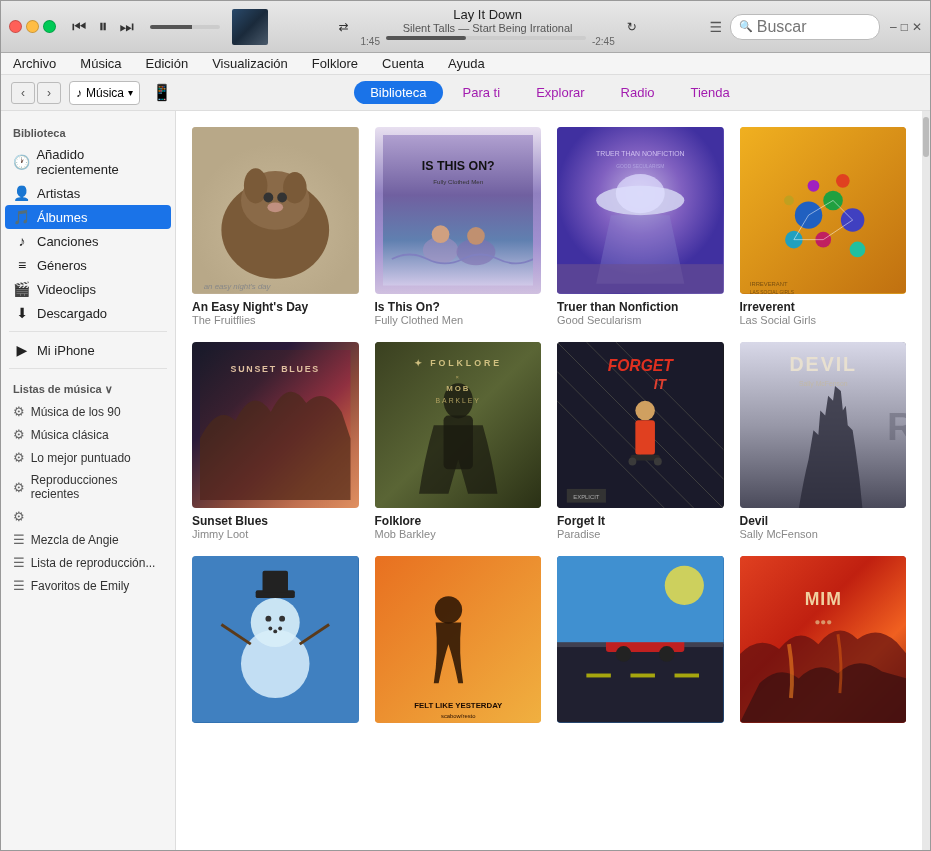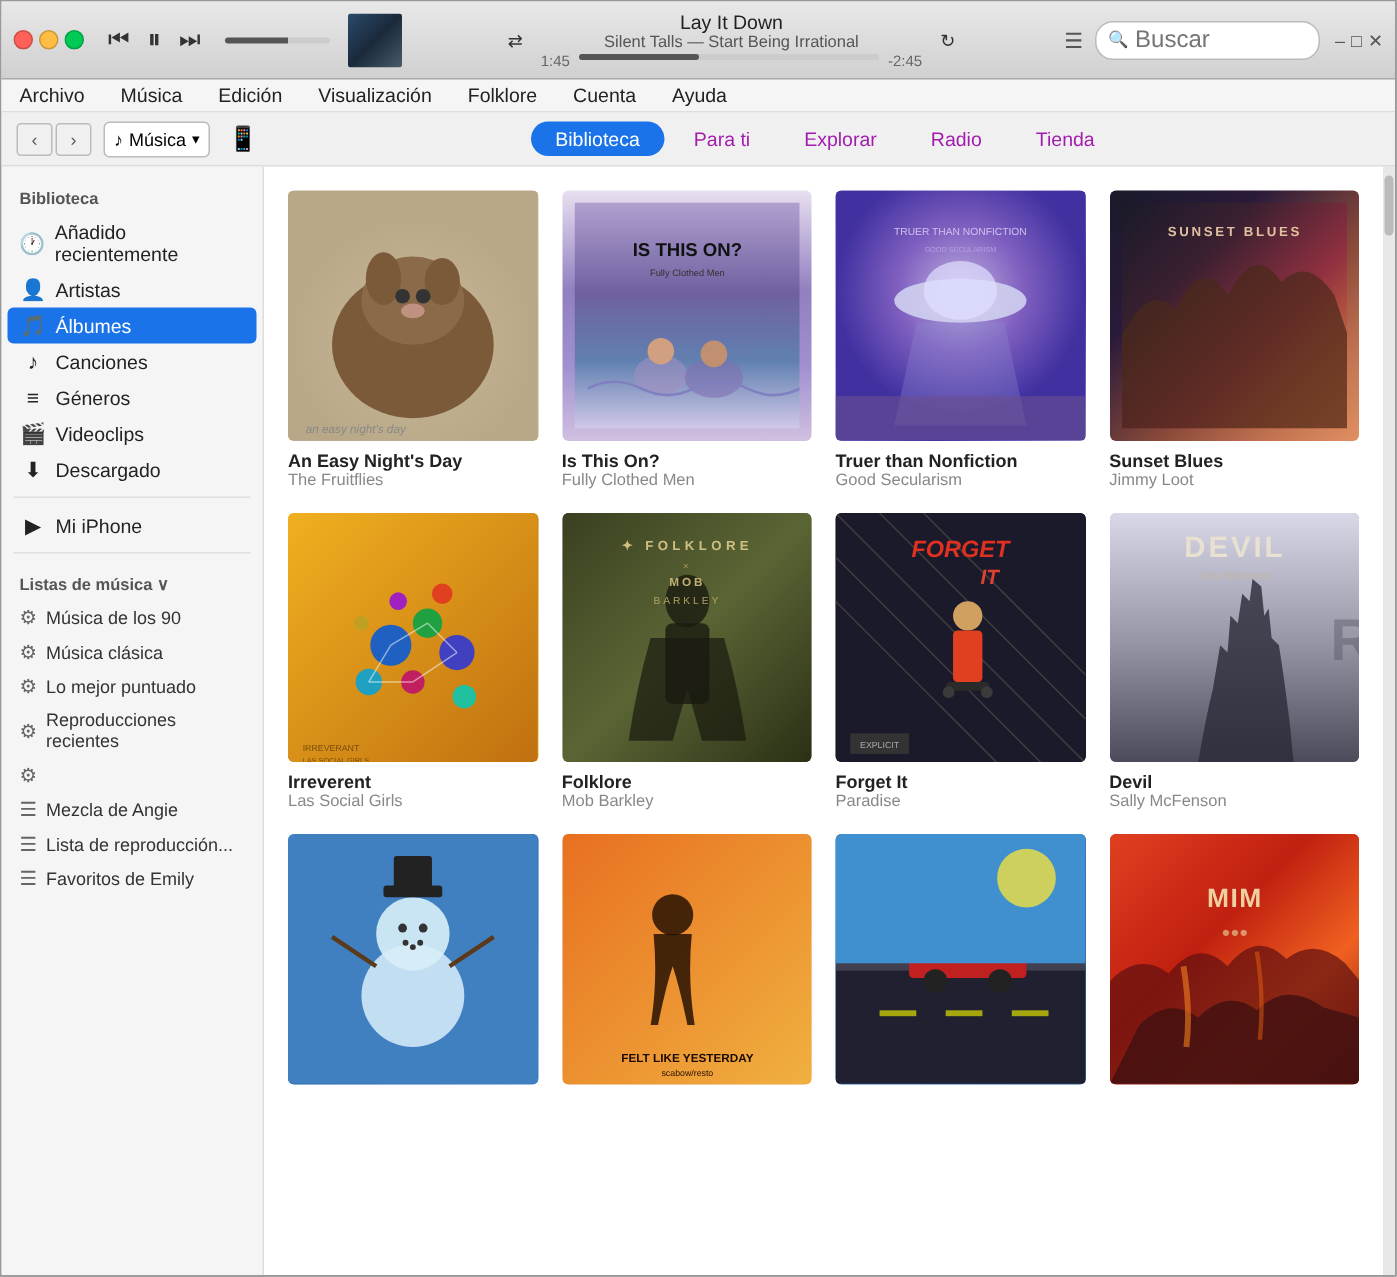--- a/index.html
+++ b/index.html
@@ -610,20 +610,54 @@
               <rect x="0" y="140" width="170" height="30" fill="#6a5090" opacity="0.6"></rect>
               <text x="85" y="30" font-size="7" fill="#d0c0f0" text-anchor="middle">TRUER THAN NONFICTION</text>
               <text x="85" y="42" font-size="5" fill="#b0a0e0" text-anchor="middle">GOOD SECULARISM</text>
             </svg>
           </div>
           <div class="album-name">Truer than Nonfiction</div>
           <div class="album-artist">Good Secularism</div>
         </div>
 
         <div class="album-card">
+          <div class="album-cover" style="background: linear-gradient(135deg, #e8a820 0%, #c07010 50%, #f0c030 100%);">
+            <svg width="100%" height="100%" viewBox="0 0 170 170">
+              <defs>
+                <linearGradient id="irrGrad" x1="0" y1="0" x2="1" y2="1">
+                  <stop offset="0%" stop-color="#f0b020"></stop>
+                  <stop offset="100%" stop-color="#c07010"></stop>
+                </linearGradient>
+              </defs>
+              <rect width="170" height="170" fill="url(#irrGrad)"></rect>
+
+              <circle cx="70" cy="90" r="14" fill="#2060c0"></circle>
+              <circle cx="95" cy="75" r="10" fill="#20a040"></circle>
+              <circle cx="115" cy="95" r="12" fill="#4040c0"></circle>
+              <circle cx="85" cy="115" r="8" fill="#c02060"></circle>
+              <circle cx="55" cy="115" r="9" fill="#20a0c0"></circle>
+              <circle cx="105" cy="55" r="7" fill="#e04020"></circle>
+              <circle cx="75" cy="60" r="6" fill="#a020c0"></circle>
+              <circle cx="120" cy="125" r="8" fill="#20c0a0"></circle>
+              <circle cx="50" cy="75" r="5" fill="#c0a020"></circle>
+
+              <line x1="70" y1="90" x2="95" y2="75" stroke="#fff" stroke-width="1" opacity="0.5"></line>
+              <line x1="95" y1="75" x2="115" y2="95" stroke="#fff" stroke-width="1" opacity="0.5"></line>
+              <line x1="115" y1="95" x2="85" y2="115" stroke="#fff" stroke-width="1" opacity="0.5"></line>
+              <line x1="85" y1="115" x2="55" y2="115" stroke="#fff" stroke-width="1" opacity="0.5"></line>
+              <line x1="70" y1="90" x2="55" y2="115" stroke="#fff" stroke-width="1" opacity="0.5"></line>
+              <text x="10" y="162" font-size="6" fill="#7a5010">IRREVERANT</text>
+              <text x="10" y="170" font-size="5" fill="#7a5010">LAS SOCIAL GIRLS</text>
+            </svg>
+          </div>
+          <div class="album-name">Irreverent</div>
+          <div class="album-artist">Las Social Girls</div>
+        </div>
+
+        <div class="album-card">
           <div class="album-cover sunset-cover">
             <svg width="100%" height="100%" viewBox="0 0 170 170">
               <defs>
                 <linearGradient id="sunsetGrad" x1="0" y1="0" x2="1" y2="1">
                   <stop offset="0%" stop-color="#1a1a2a"></stop>
                   <stop offset="30%" stop-color="#3a2030"></stop>
                   <stop offset="60%" stop-color="#903040"></stop>
                   <stop offset="80%" stop-color="#c06040"></stop>
                   <stop offset="100%" stop-color="#e08050"></stop>
                 </linearGradient>
@@ -632,54 +666,20 @@
 
               <path d="M0 100 Q20 60 40 80 Q60 40 80 70 Q100 30 120 60 Q140 40 160 70 L170 100 L170 170 L0 170Z" fill="#4a2a1a" opacity="0.7"></path>
               <text x="85" y="25" font-size="10" font-weight="900" fill="#e0c0a0" text-anchor="middle" letter-spacing="2">SUNSET BLUES</text>
             </svg>
           </div>
           <div class="album-name">Sunset Blues</div>
           <div class="album-artist">Jimmy Loot</div>
         </div>
 
         <div class="album-card">
-          <div class="album-cover" style="background: linear-gradient(135deg, #e8a820 0%, #c07010 50%, #f0c030 100%);">
-            <svg width="100%" height="100%" viewBox="0 0 170 170">
-              <defs>
-                <linearGradient id="irrGrad" x1="0" y1="0" x2="1" y2="1">
-                  <stop offset="0%" stop-color="#f0b020"></stop>
-                  <stop offset="100%" stop-color="#c07010"></stop>
-                </linearGradient>
-              </defs>
-              <rect width="170" height="170" fill="url(#irrGrad)"></rect>
-
-              <circle cx="70" cy="90" r="14" fill="#2060c0"></circle>
-              <circle cx="95" cy="75" r="10" fill="#20a040"></circle>
-              <circle cx="115" cy="95" r="12" fill="#4040c0"></circle>
-              <circle cx="85" cy="115" r="8" fill="#c02060"></circle>
-              <circle cx="55" cy="115" r="9" fill="#20a0c0"></circle>
-              <circle cx="105" cy="55" r="7" fill="#e04020"></circle>
-              <circle cx="75" cy="60" r="6" fill="#a020c0"></circle>
-              <circle cx="120" cy="125" r="8" fill="#20c0a0"></circle>
-              <circle cx="50" cy="75" r="5" fill="#c0a020"></circle>
-
-              <line x1="70" y1="90" x2="95" y2="75" stroke="#fff" stroke-width="1" opacity="0.5"></line>
-              <line x1="95" y1="75" x2="115" y2="95" stroke="#fff" stroke-width="1" opacity="0.5"></line>
-              <line x1="115" y1="95" x2="85" y2="115" stroke="#fff" stroke-width="1" opacity="0.5"></line>
-              <line x1="85" y1="115" x2="55" y2="115" stroke="#fff" stroke-width="1" opacity="0.5"></line>
-              <line x1="70" y1="90" x2="55" y2="115" stroke="#fff" stroke-width="1" opacity="0.5"></line>
-              <text x="10" y="162" font-size="6" fill="#7a5010">IRREVERANT</text>
-              <text x="10" y="170" font-size="5" fill="#7a5010">LAS SOCIAL GIRLS</text>
-            </svg>
-          </div>
-          <div class="album-name">Irreverent</div>
-          <div class="album-artist">Las Social Girls</div>
-        </div>
-
-        <div class="album-card">
           <div class="album-cover folklore-cover" style="background: linear-gradient(135deg, #2a3020 0%, #5a6030 50%, #3a4020 100%);">
             <svg width="100%" height="100%" viewBox="0 0 170 170">
               <defs>
                 <linearGradient id="folkGrad" x1="0" y1="0" x2="1" y2="1">
                   <stop offset="0%" stop-color="#3a4020"></stop>
                   <stop offset="50%" stop-color="#5a6535"></stop>
                   <stop offset="100%" stop-color="#2a3015"></stop>
                 </linearGradient>
               </defs>
               <rect width="170" height="170" fill="url(#folkGrad)"></rect>

